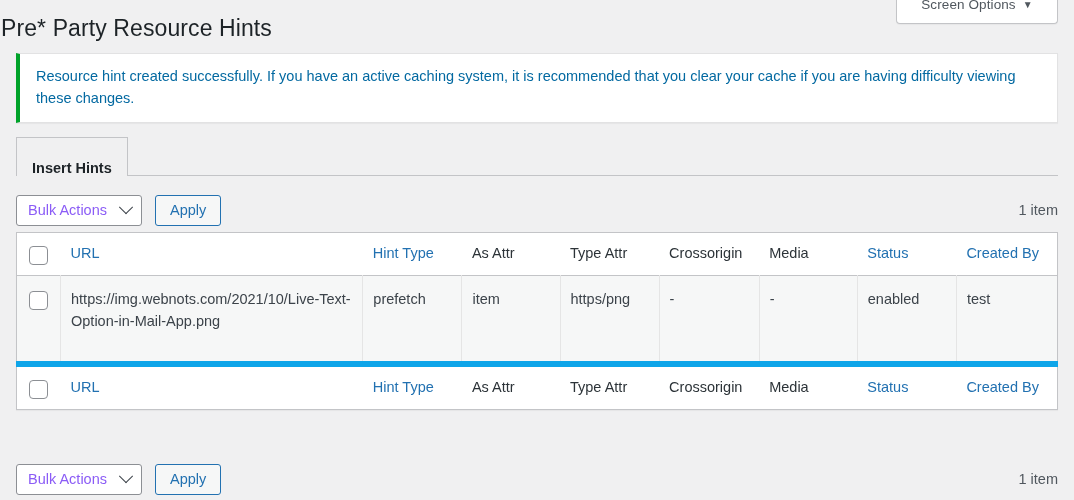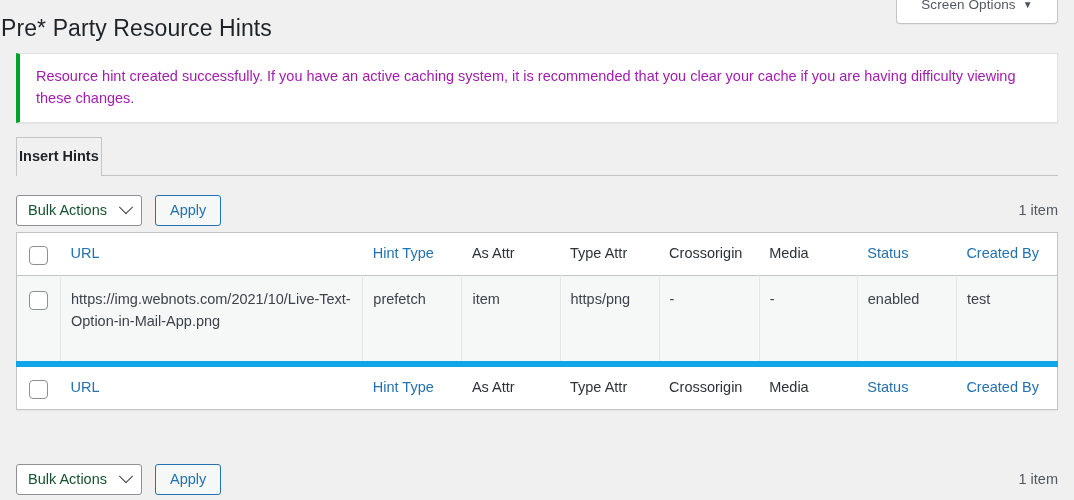--- a/index.html
+++ b/index.html
@@ -67,41 +67,41 @@
     border: 1px solid #e2e2e3;
     border-left: 4px solid #00a32a;
     box-shadow: 0 1px 1px rgba(0,0,0,0.04);
     padding: 11px 14px 12px 16px;
     min-height: 70px;
   }
   .notice p {
     margin: 0;
     font-size: 14.5px;
     line-height: 1.55;
-    color: #a21caf;
+    color: #0369a1;
   }
 
   
   .tabs {
     position: absolute;
     left: 16px;
     top: 138px;
     width: 1042px;
     height: 38px;
     border-bottom: 1px solid #c3c4c7;
     box-sizing: border-box;
     display: flex;
     align-items: flex-end;
   }
   .tab {
     box-sizing: border-box;
     height: 38px;
-    padding: 0 2px;
-    display: flex;
-    align-items: center;
+    padding: 0 15px;
+    display: flex;
+    align-items: flex-end;
     font-size: 14.5px;
     border: 1px solid #c3c4c7;
     border-bottom: none;
     background: #dcdcde;
     color: #50575e;
     margin-right: 6px;
     line-height: 1;
   }
   .tab.active {
     background: #f0f0f1;
@@ -138,21 +138,21 @@
     height: 31px;
     min-width: 126px;
     padding: 0 10px 0 11px;
     background: #fff;
     border: 1px solid #8c8f94;
     border-radius: 3px;
     display: flex;
     align-items: center;
     justify-content: space-between;
     font-size: 14.5px;
-    color: #14532d;
+    color: #8b5cf6;
     box-shadow: 0 0 0 transparent;
   }
   .bulk-select .chev {
     margin-left: 9px;
     width: 9px;
     height: 9px;
     border-right: 1.6px solid #3c434a;
     border-bottom: 1.6px solid #3c434a;
     transform: rotate(45deg) translate(-2px,-2px);
   }

